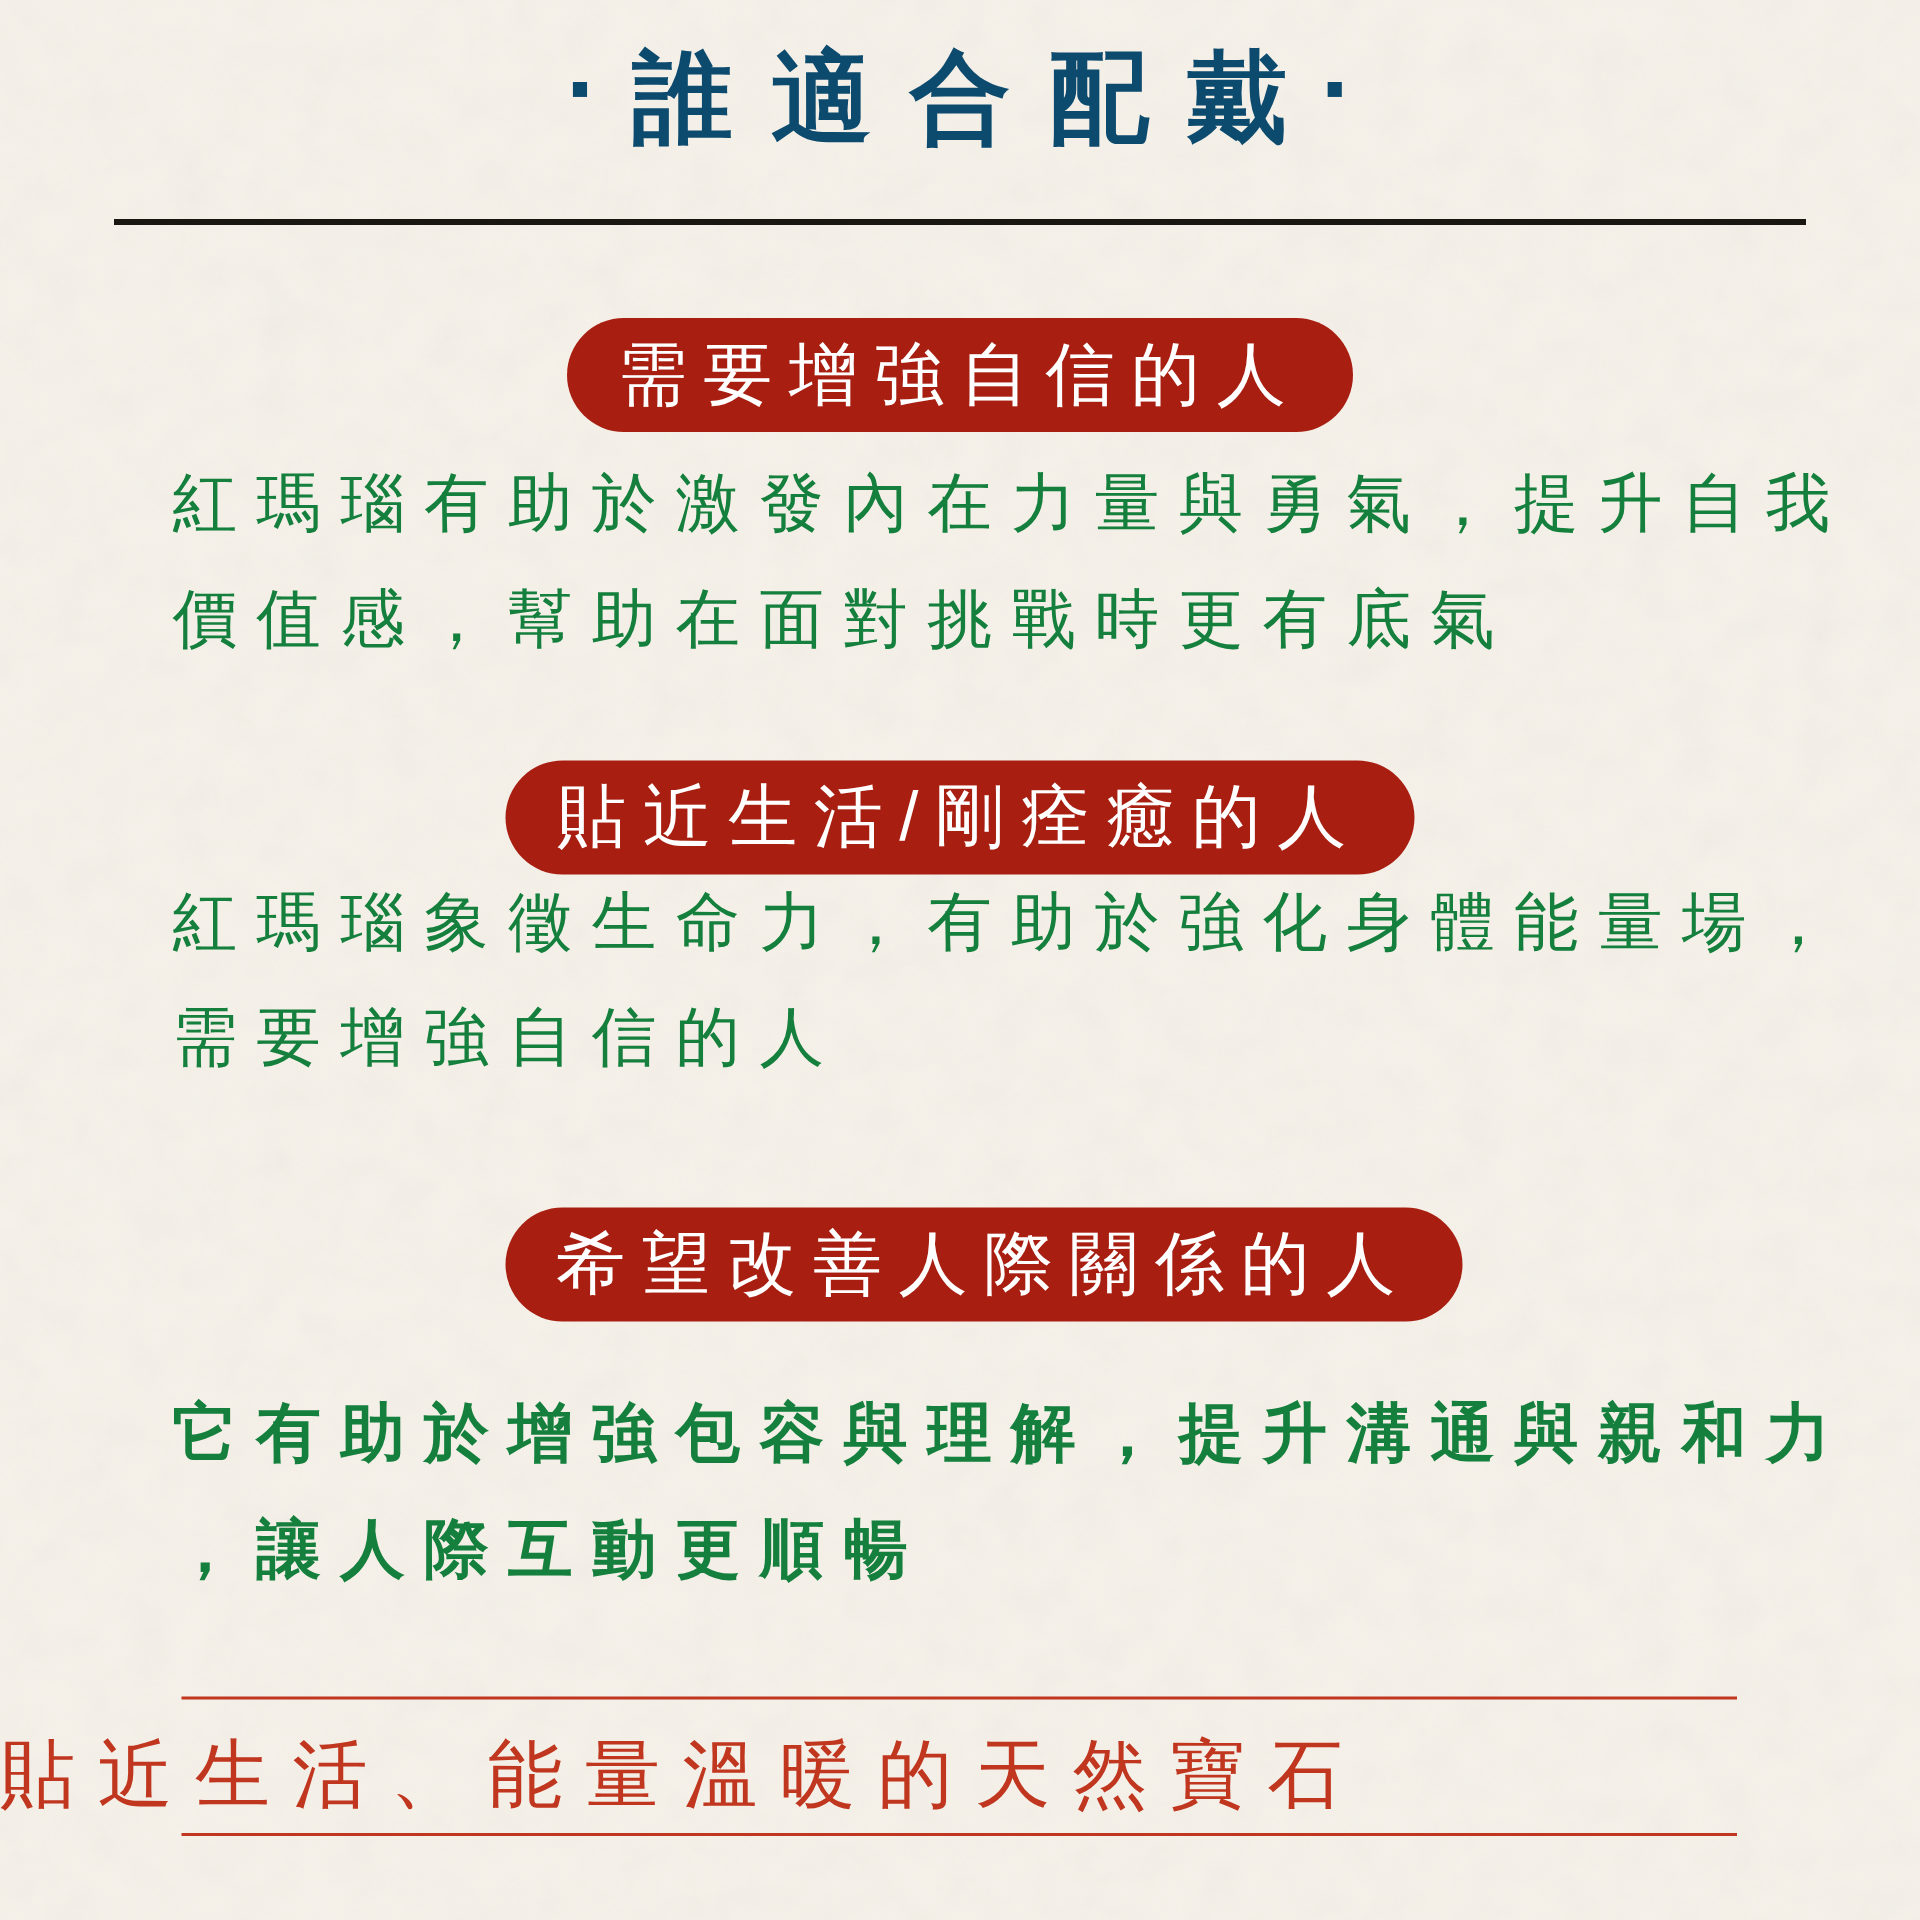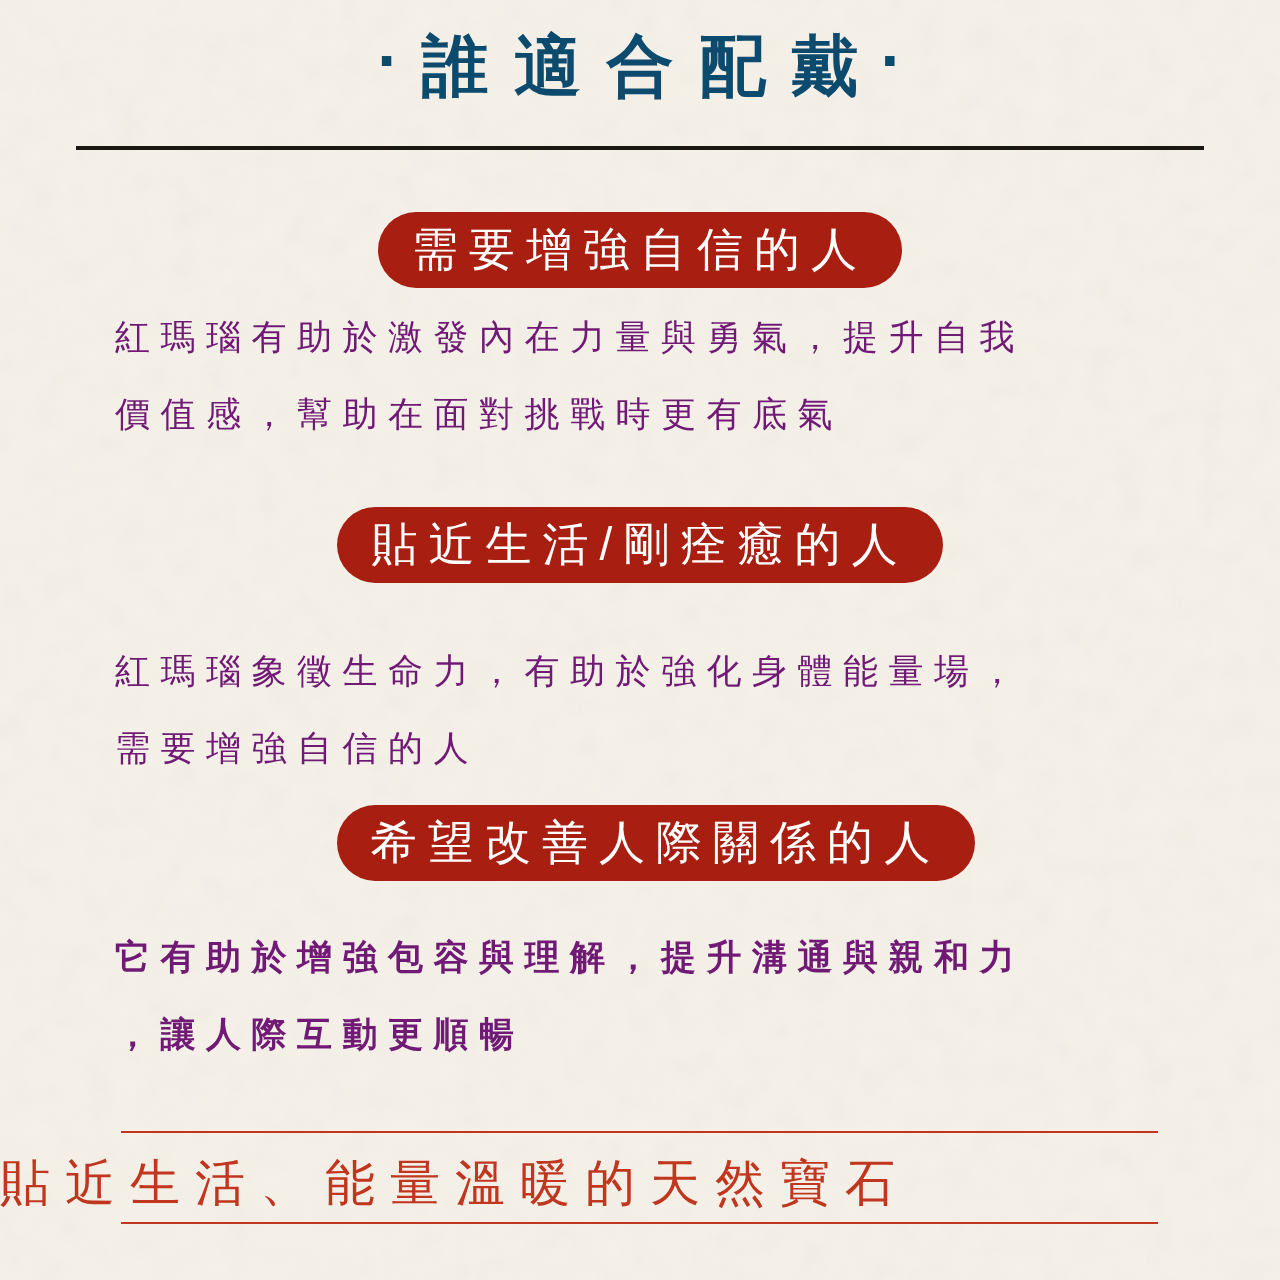--- a/index.html
+++ b/index.html
@@ -65,27 +65,27 @@
     line-height: 1;
     padding: 14px 34px 16px 34px;
     border-radius: 44px;
     letter-spacing: 0.24em;
     white-space: nowrap;
   }
   .para {
     position: absolute;
     left: 115px;
     width: 1100px;
-    color: #701a75;
-    font-size: 35px;
+    color: #15803d;
+    font-size: 43px;
     line-height: 77px;
     letter-spacing: 0.30em;
   }
   .para.p1 { top: 298px; }
-  .para.p2 { top: 633px; font-family: Liberation Serif, serif; }
+  .para.p2 { top: 577px; font-family: Liberation Serif, serif; }
   .para.p3 { top: 918px; font-weight: bold; }
   .para .line {
     white-space: nowrap;
   }
   .footer-rule {
     position: absolute;
     left: 121px;
     width: 1037px;
     height: 2px;
     background: #c0361f;

